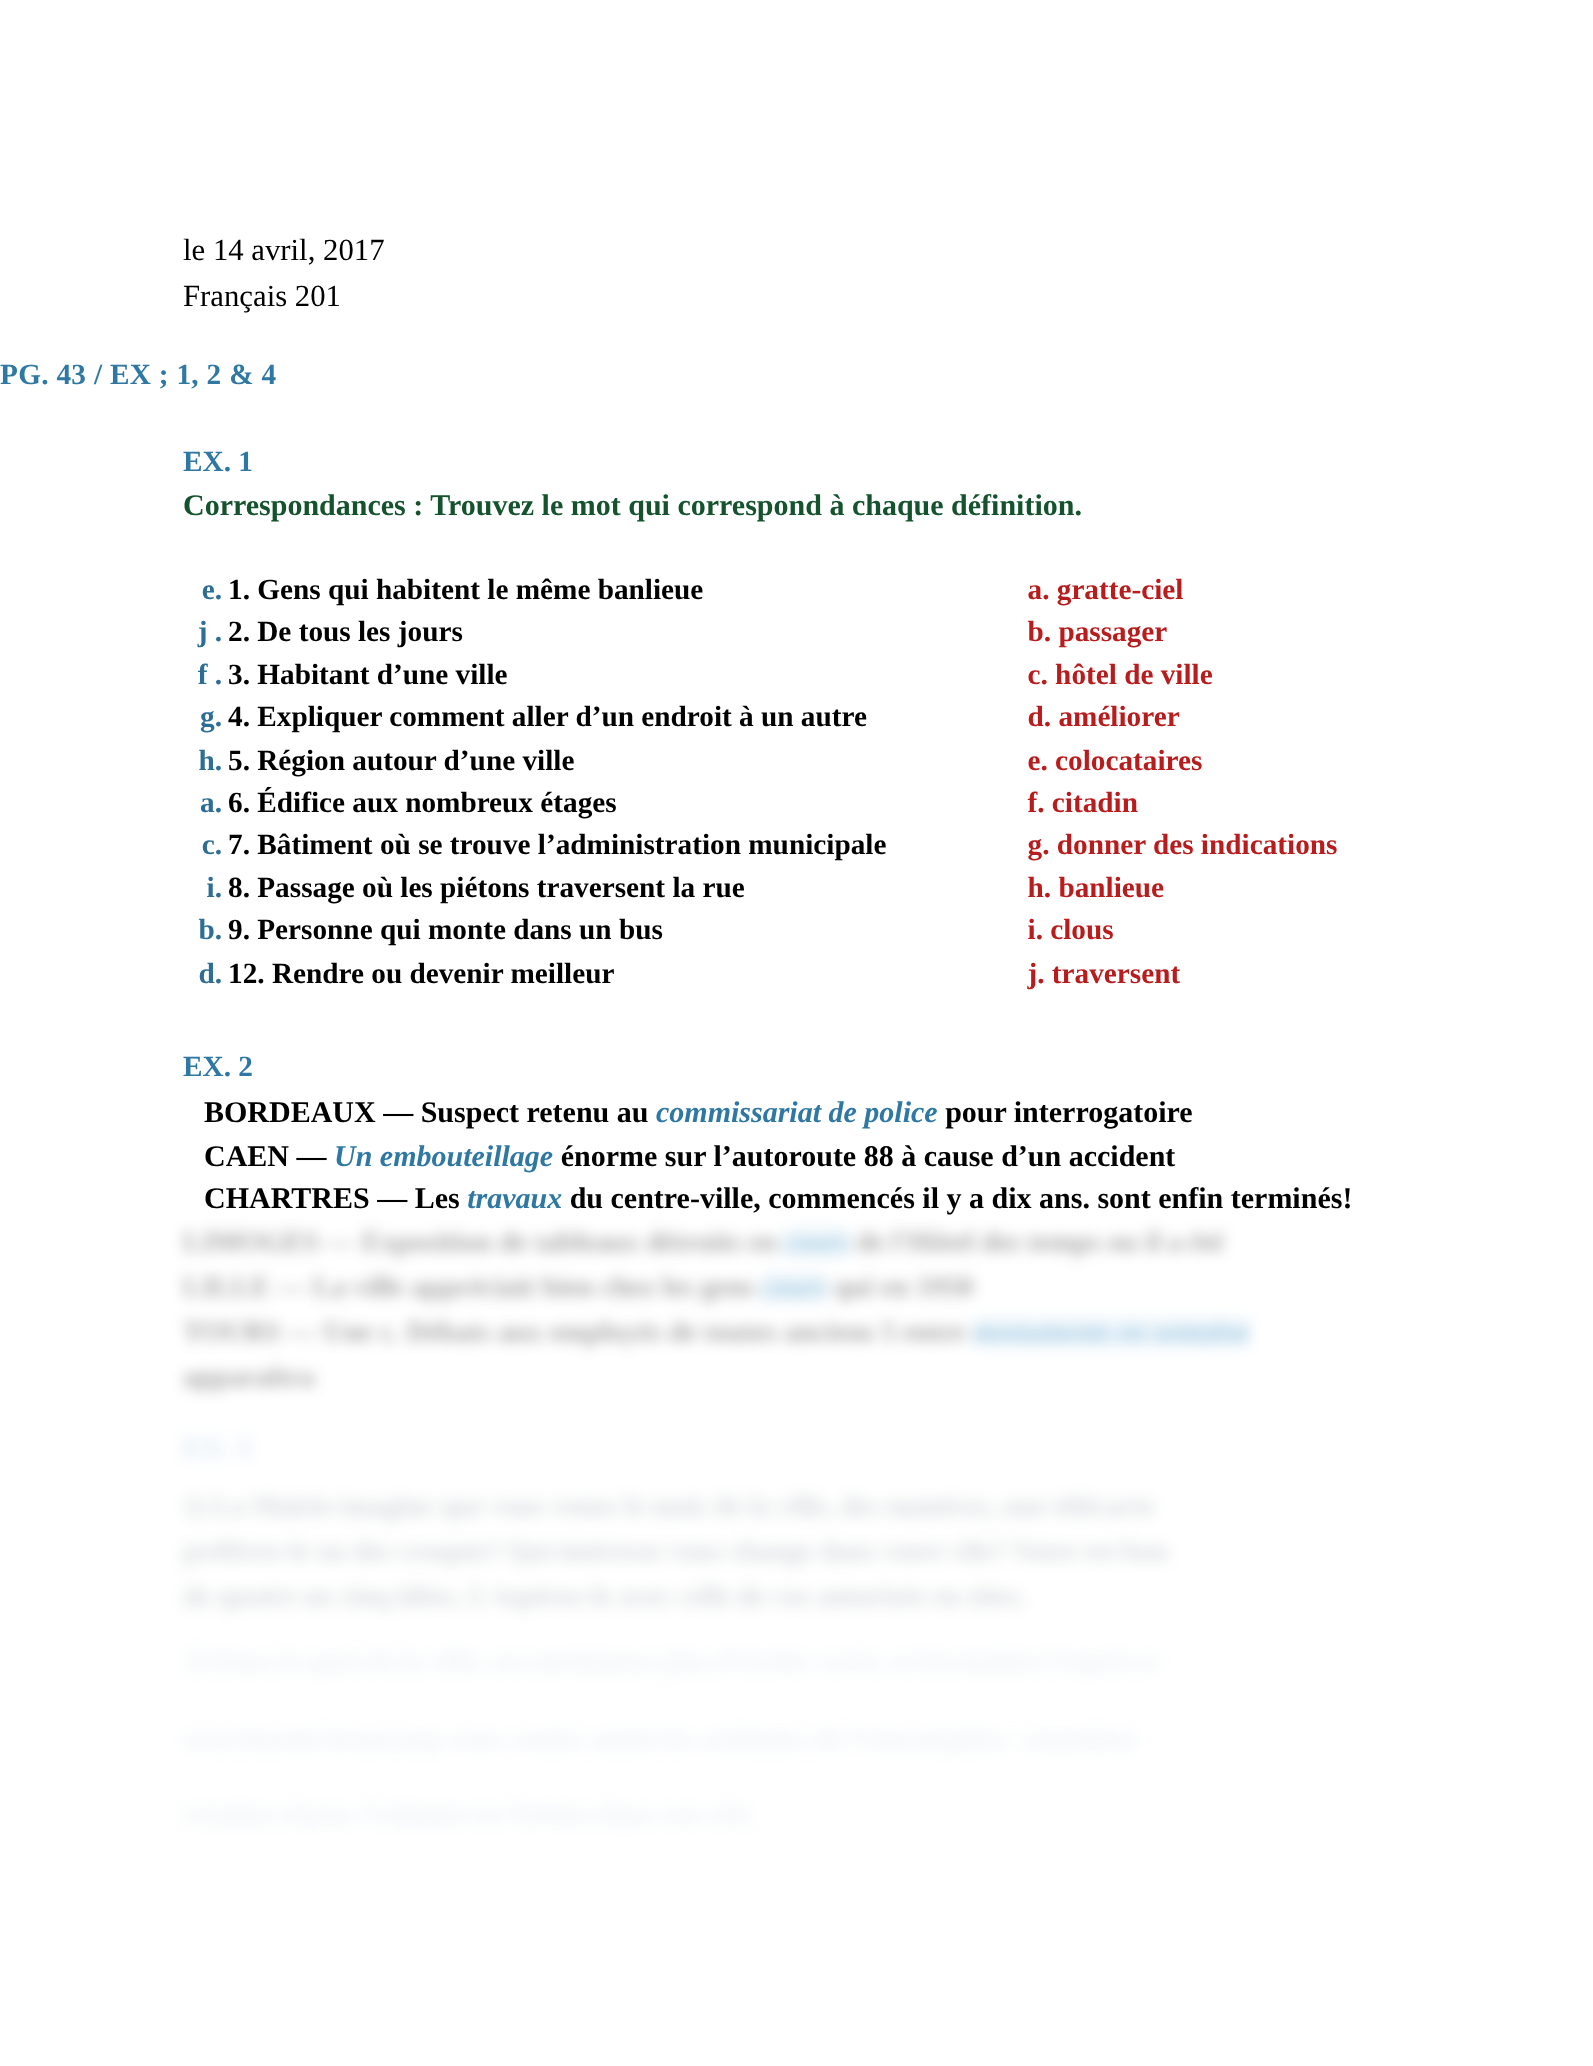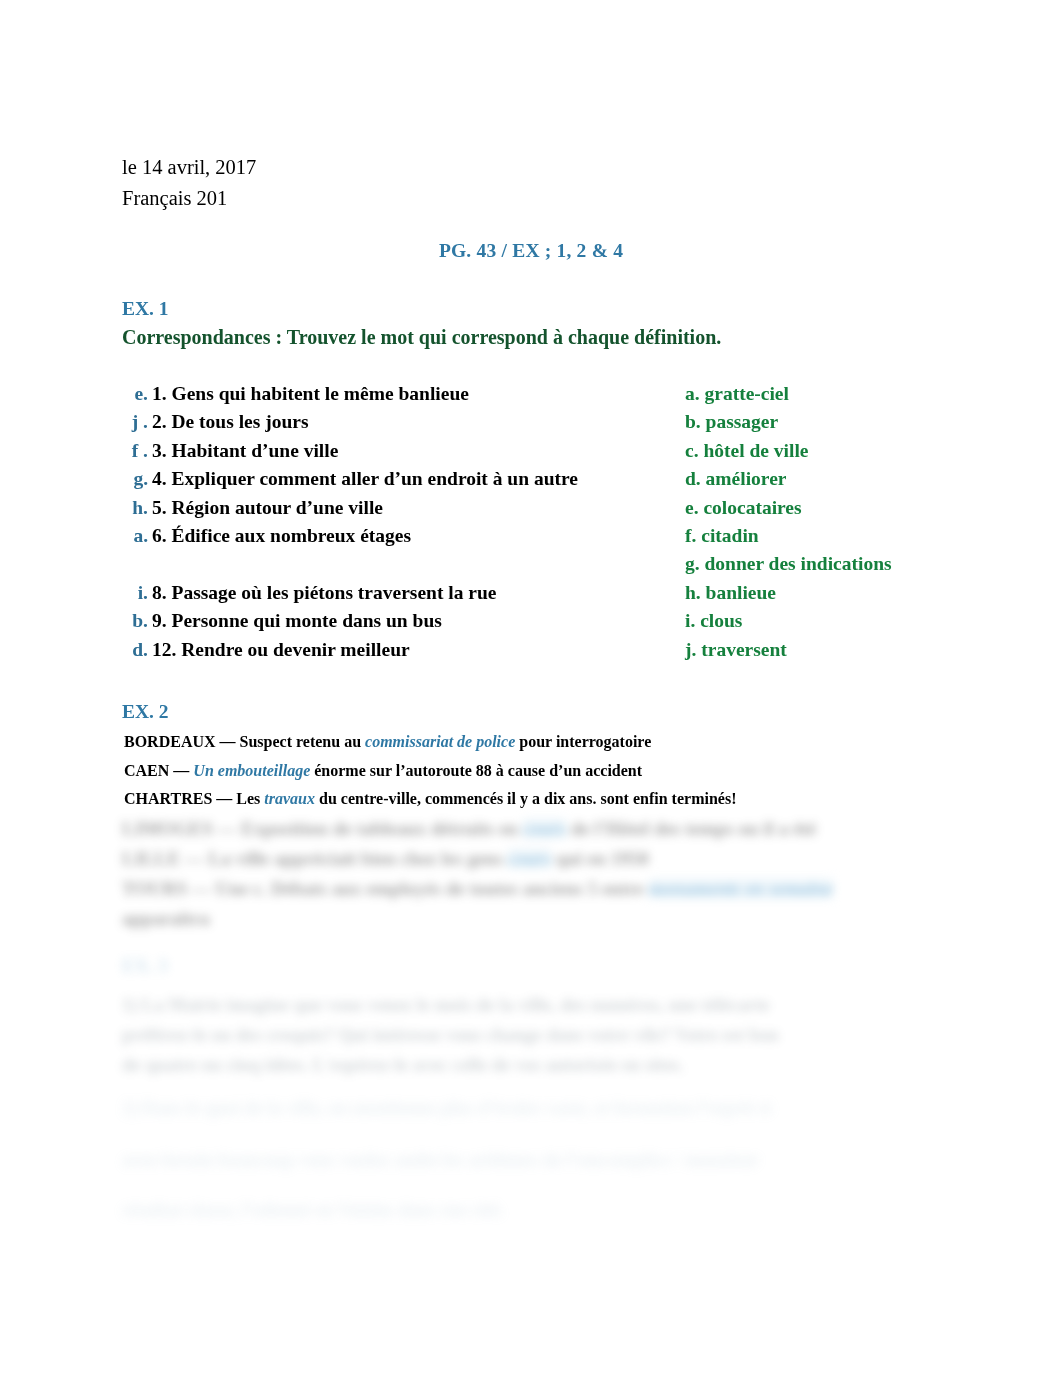--- a/index.html
+++ b/index.html
@@ -33,21 +33,20 @@
     line-height: 31px;
   }
   .header div { white-space: pre; }
 
   
   .doc-title {
     position: absolute;
     left: 0;
     top: 240px;
     width: 1062px;
-    text-align: center;
     font-size: 19.5px;
     font-weight: bold;
     color: #2f78a4;
     letter-spacing: 0.2px;
   }
 
   
   .ex-heading {
     position: absolute;
     left: 122px;
@@ -94,29 +93,29 @@
     color: #2e6e94;
     font-weight: bold;
     text-align: right;
     margin-right: 4px;
   }
   .def-text { color: #000000; }
   .match-right {
     position: absolute;
     left: 563px;
     top: 0;
-    color: #15803d;
+    color: #b91c1c;
   }
 
   
   .ex2-lines {
     position: absolute;
-    left: 124px;
+    left: 136px;
     top: 728px;
-    font-size: 16px;
+    font-size: 20px;
     font-weight: bold;
     line-height: 28.5px;
     white-space: nowrap;
   }
   .ex2-lines .ins {
     color: #2f78a4;
     font-style: italic;
     font-weight: bold;
   }
 
@@ -219,20 +218,21 @@
     </div>
     <div class="match-row">
       <div class="match-left"><span class="ans-letter">h.</span><span class="def-text">5.</span> <span class="def-text">Région autour d’une ville</span></div>
       <div class="match-right">e. colocataires</div>
     </div>
     <div class="match-row">
       <div class="match-left"><span class="ans-letter">a.</span><span class="def-text">6.</span> <span class="def-text">Édifice aux nombreux étages</span></div>
       <div class="match-right">f. citadin</div>
     </div>
     <div class="match-row">
+      <div class="match-left"><span class="ans-letter">c.</span><span class="def-text">7.</span> <span class="def-text">Bâtiment où se trouve l’administration municipale</span></div>
       <div class="match-right">g. donner des indications</div>
     </div>
     <div class="match-row">
       <div class="match-left"><span class="ans-letter">i.</span><span class="def-text">8.</span> <span class="def-text">Passage où les piétons traversent la rue</span></div>
       <div class="match-right">h. banlieue</div>
     </div>
     <div class="match-row">
       <div class="match-left"><span class="ans-letter">b.</span><span class="def-text">9.</span> <span class="def-text"> Personne qui monte dans un bus</span></div>
       <div class="match-right">i. clous</div>
     </div>

